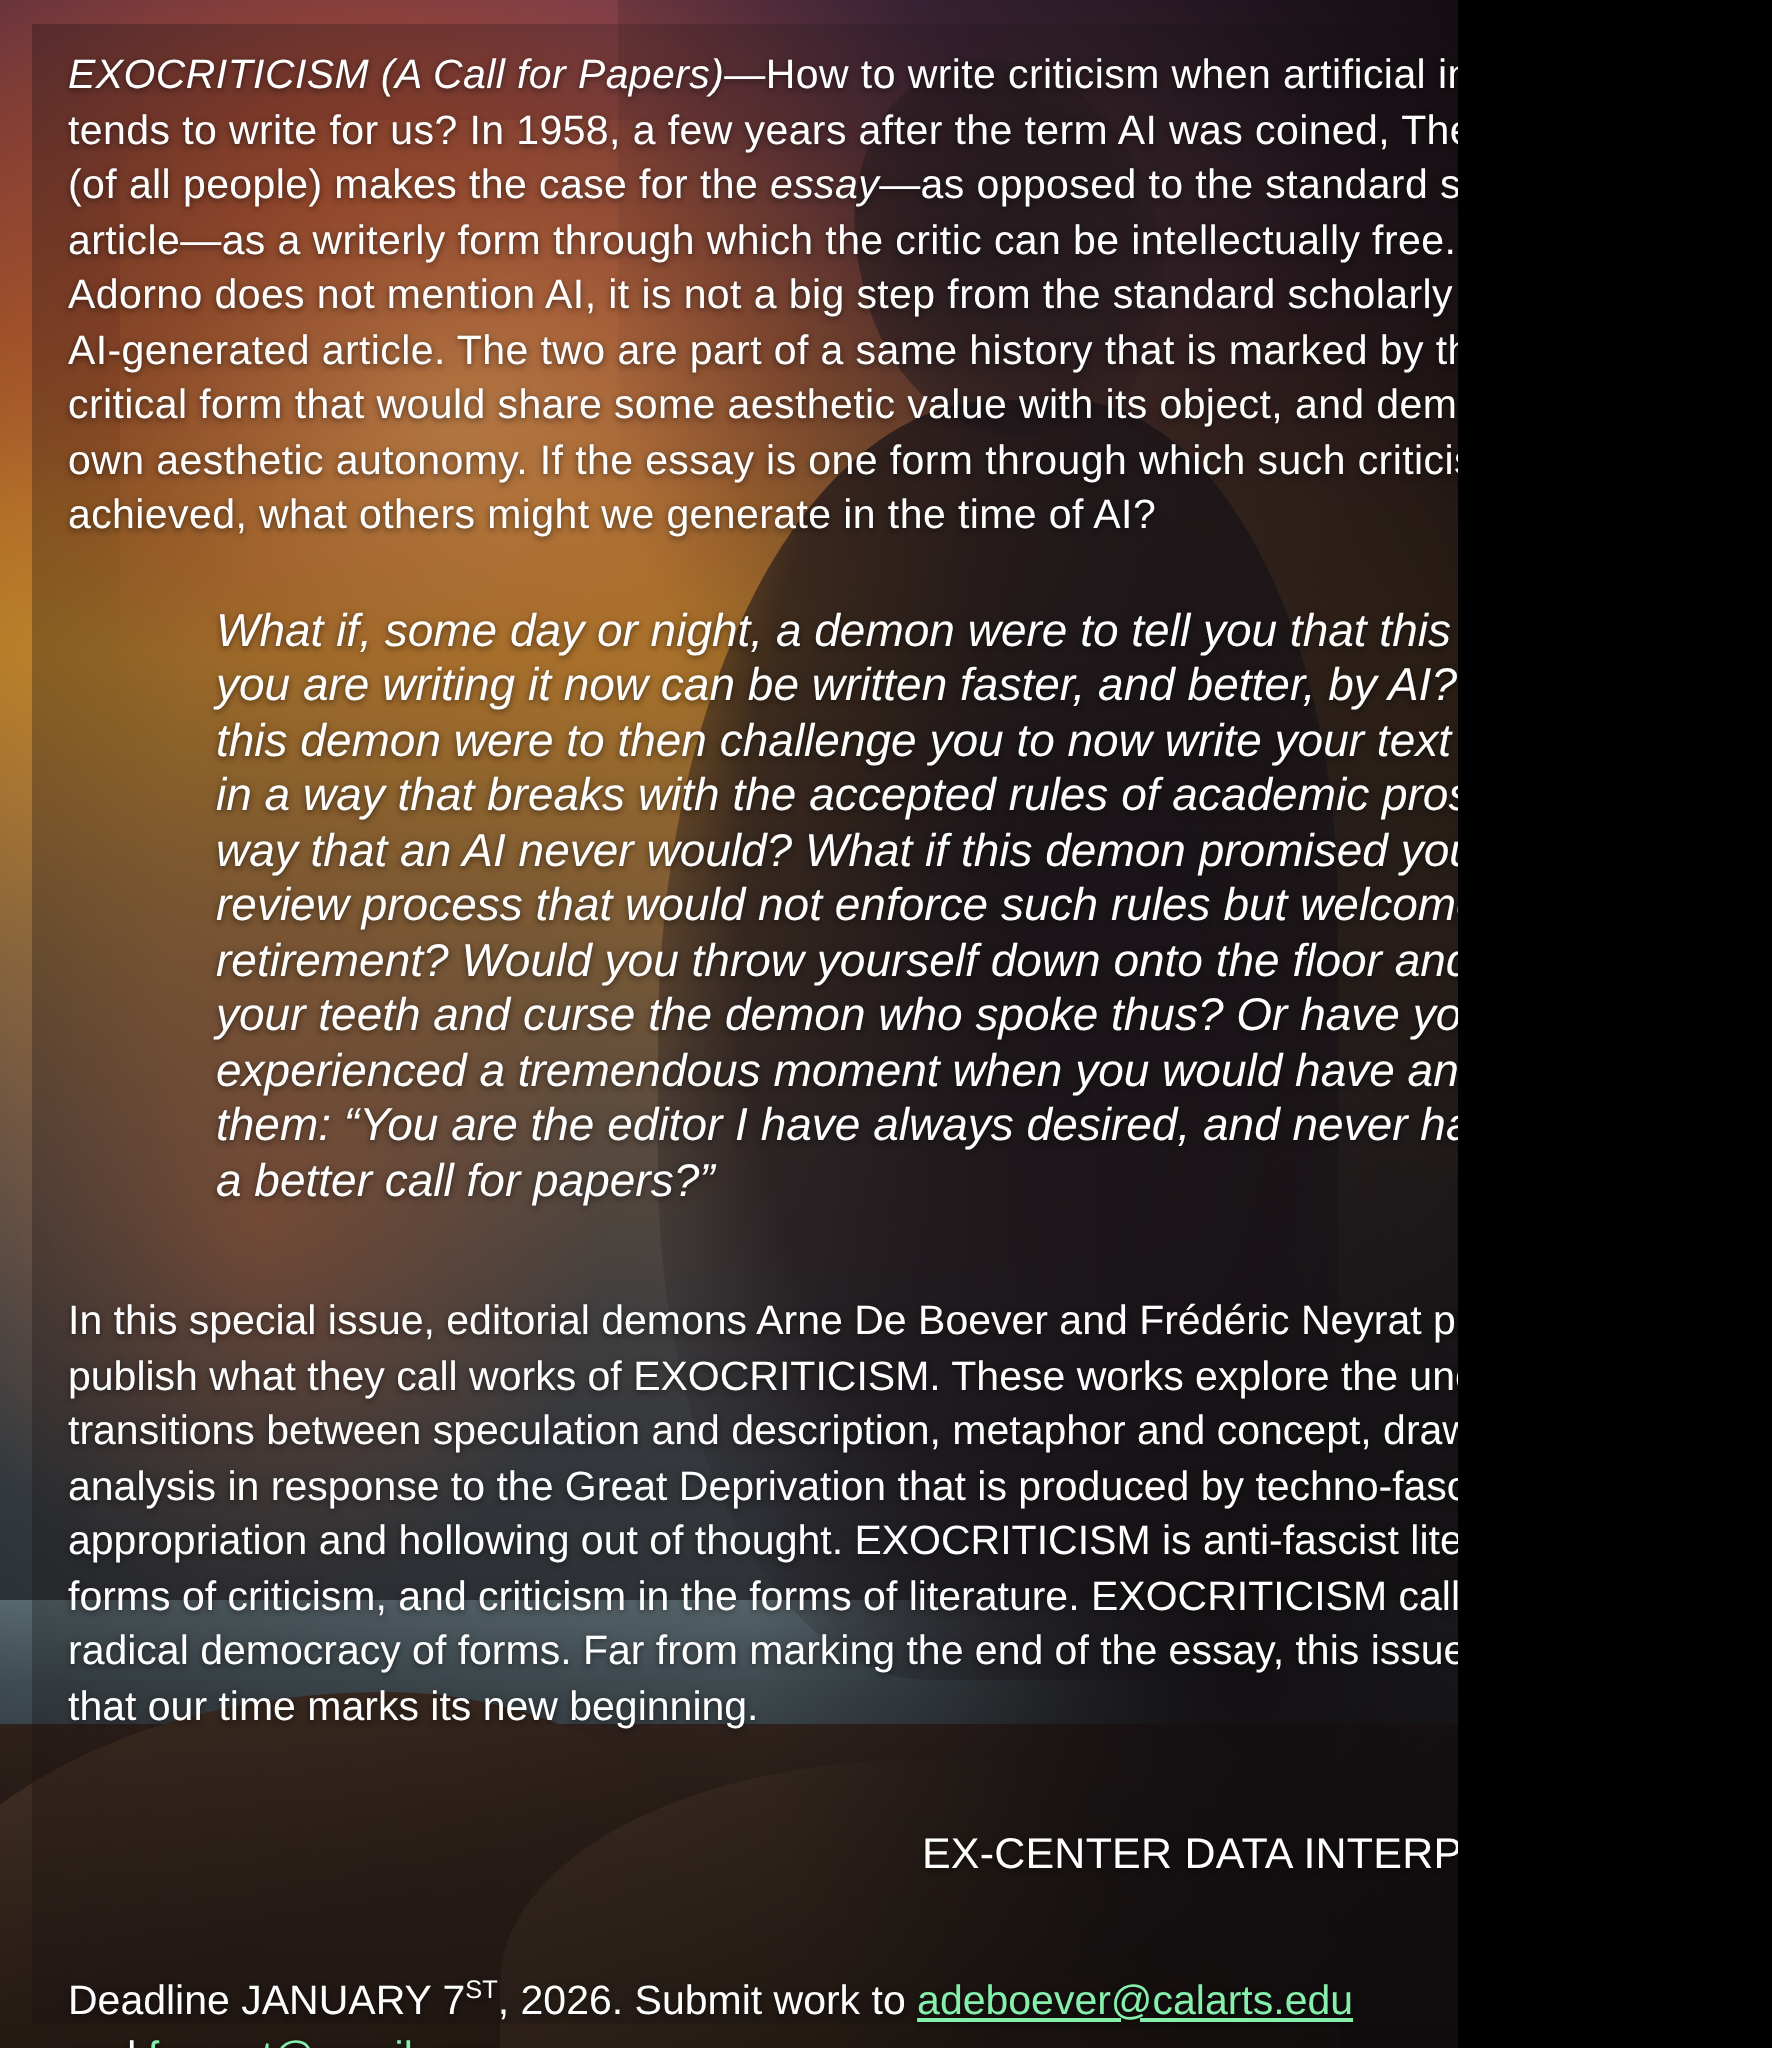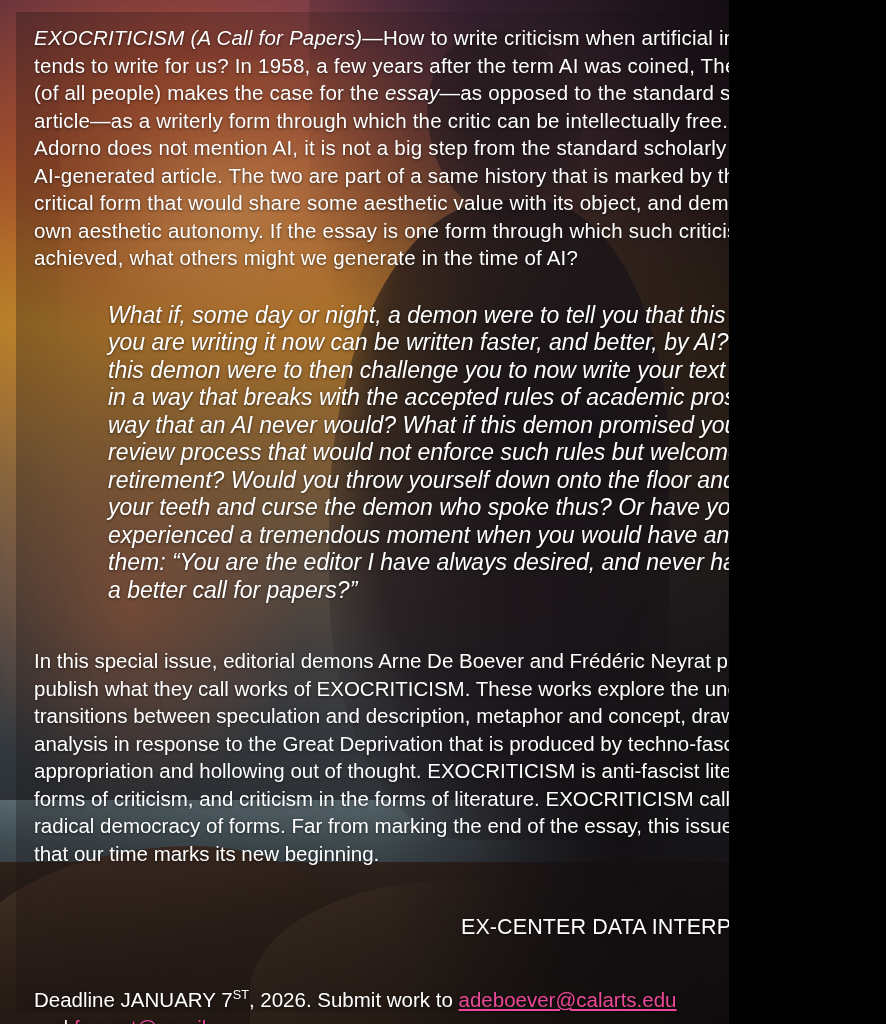--- a/index.html
+++ b/index.html
@@ -152,21 +152,21 @@
   .deadline {
     margin-top: 40px;
     font-size: 20.5px;
     line-height: 28px;
   }
   .deadline sup {
     font-size: 0.62em;
     vertical-align: super;
   }
   a.mail {
-    color: #ec4899;
+    color: #86efac;
     text-decoration: underline;
     text-underline-offset: 2px;
   }
 </style>
 </head>
 <body>
 
 <div class="poster">
 
   <div class="bg-layer">

